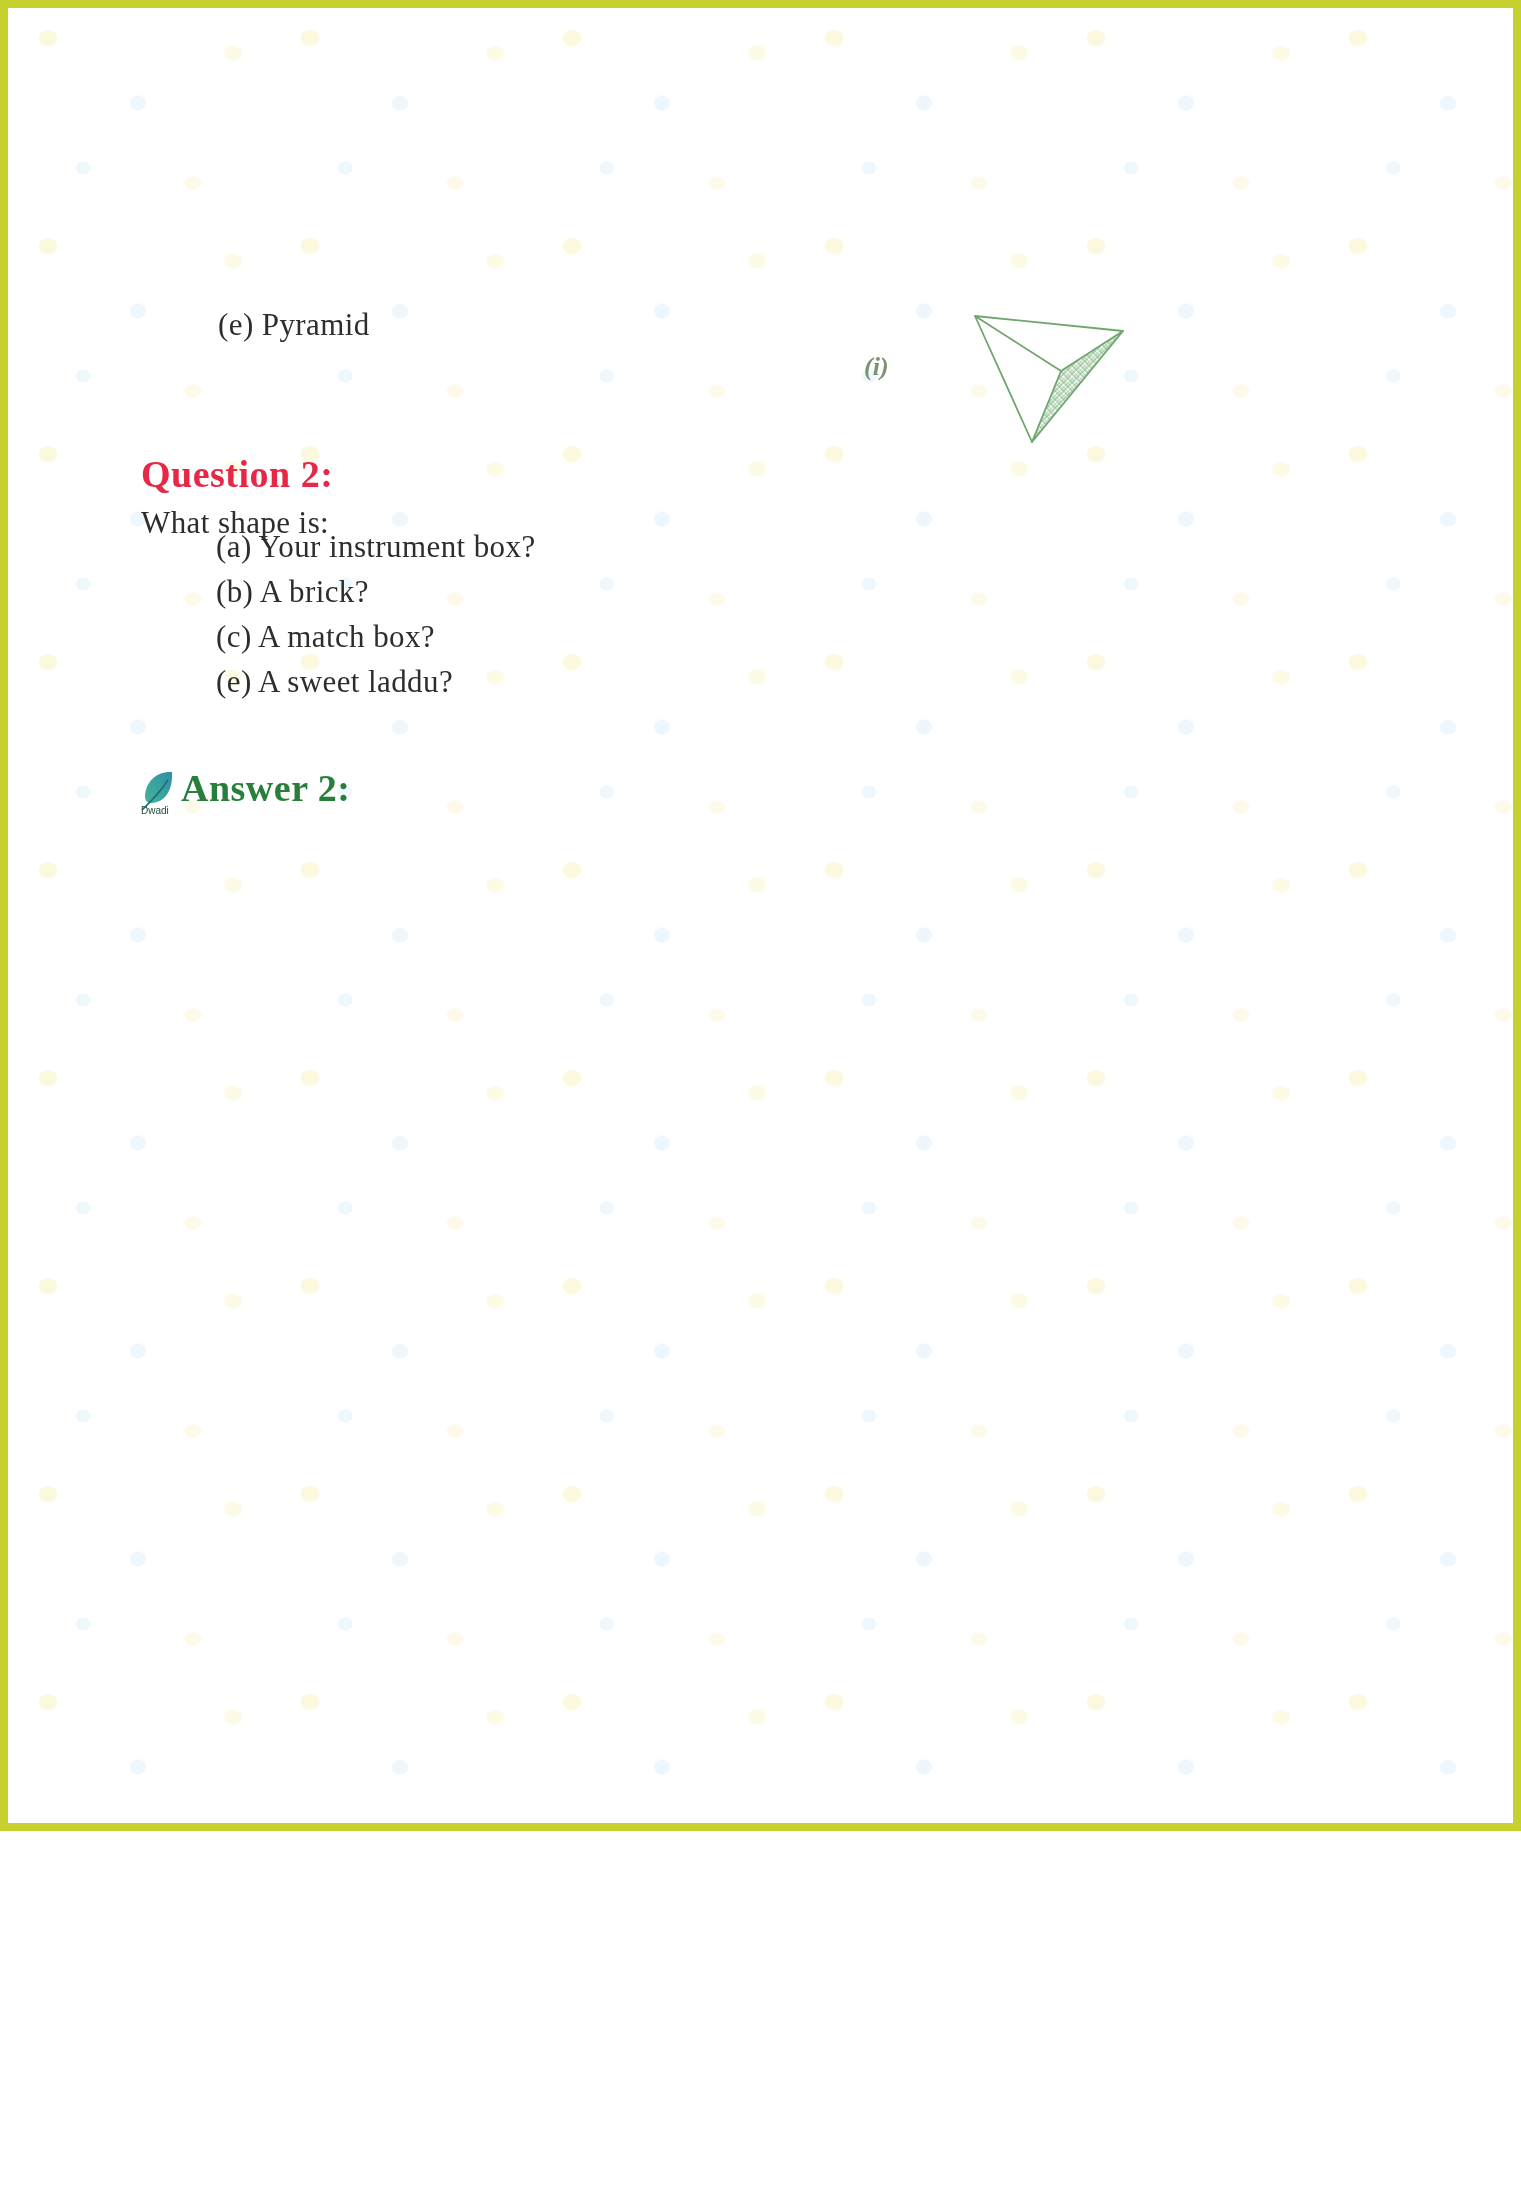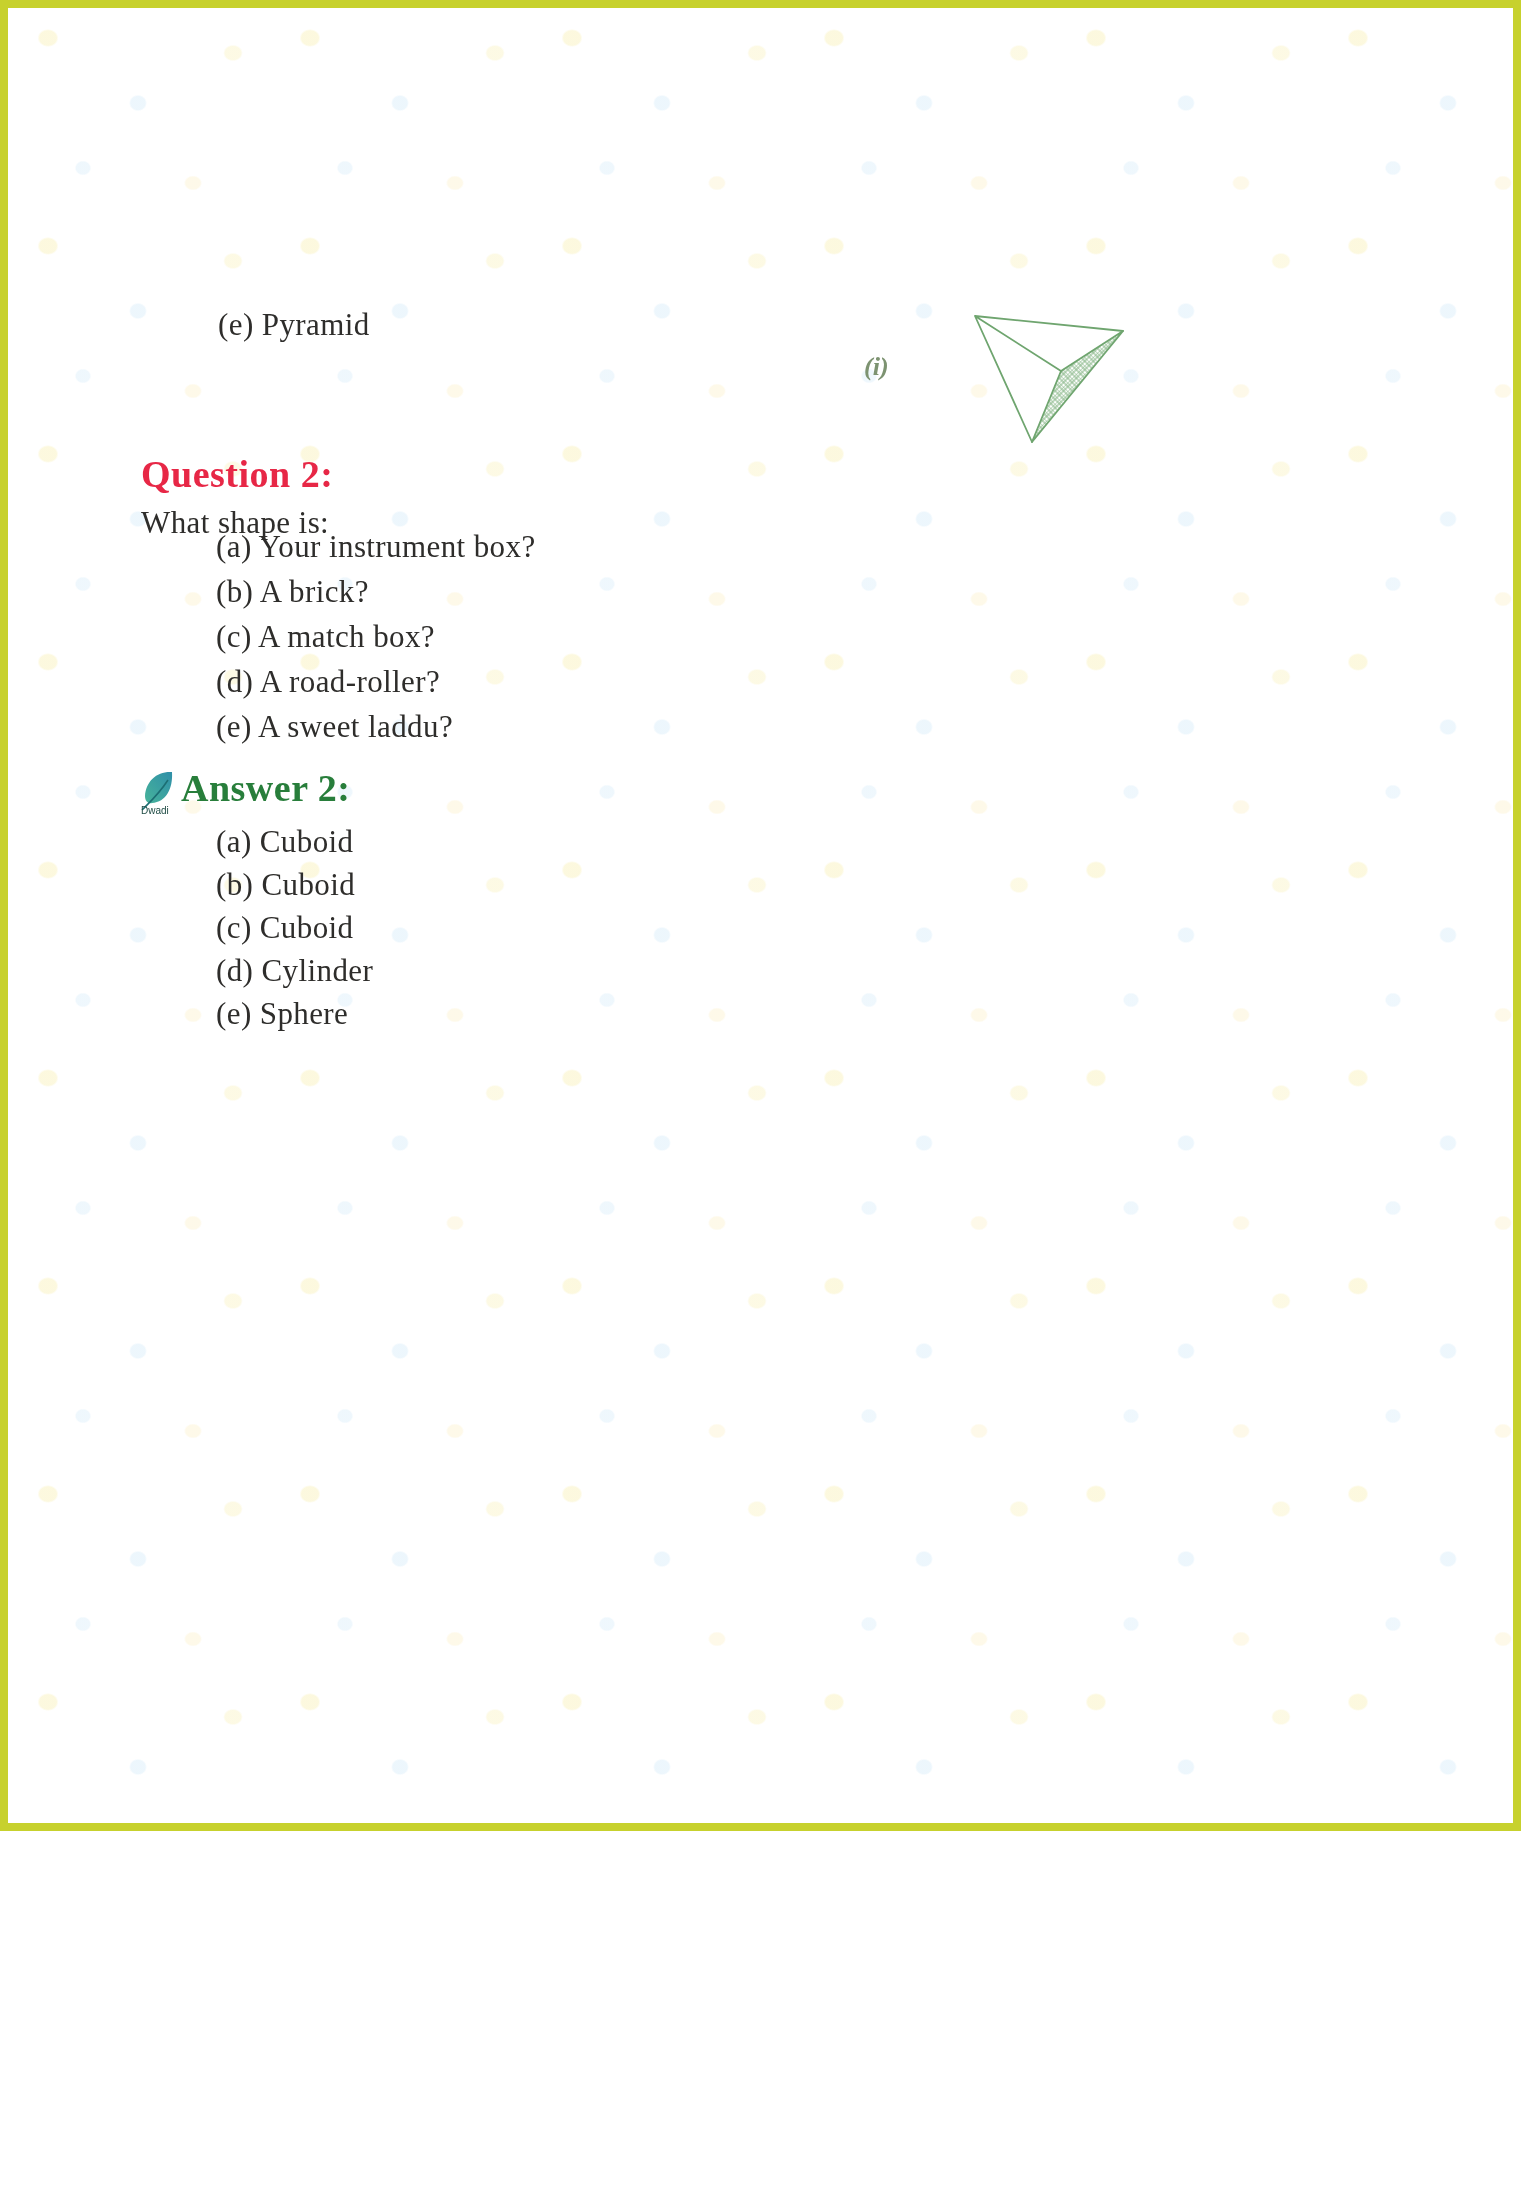--- a/index.html
+++ b/index.html
@@ -117,39 +117,31 @@
   </svg>
 
   <h2 class="q-heading">Question 2:</h2>
 
   <div class="q-intro">What shape is:</div>
 
   <div class="q-list">
     <div>(a) Your instrument box?</div>
     <div>(b) A brick?</div>
     <div>(c) A match box?</div>
-    <div>(d) A road-roller?</div>
     <div>(e) A sweet laddu?</div>
   </div>
 
   <svg class="leaf-icon" width="42" height="48" viewBox="0 0 42 48">
     <defs>
       <linearGradient id="leafgrad" x1="0" y1="1" x2="1" y2="0">
         <stop offset="0" stop-color="#47b39a"></stop>
         <stop offset="1" stop-color="#2f8fa8"></stop>
       </linearGradient>
     </defs>
     <path d="M34,4 C19,3 8,13 7,28 C7,33 10,36 14,35 C28,34 35,21 34,4 Z" fill="url(#leafgrad)"></path>
     <path d="M4,42 C12,34 21,26 30,12" stroke="#1c6e73" stroke-width="1.6" fill="none"></path>
     <text x="3" y="46" font-size="10" fill="#214d46" font-family="Liberation Sans, sans-serif">Dwadi</text>
   </svg>
 
   <h2 class="a-heading">Answer 2:</h2>
 
-  <div class="a-list">
-    <div>(a) Cuboid</div>
-    <div>(b) Cuboid</div>
-    <div>(c) Cuboid</div>
-    <div>(d) Cylinder</div>
-    <div>(e) Sphere</div>
-  </div>
 
 </div>
 
 </body></html>

